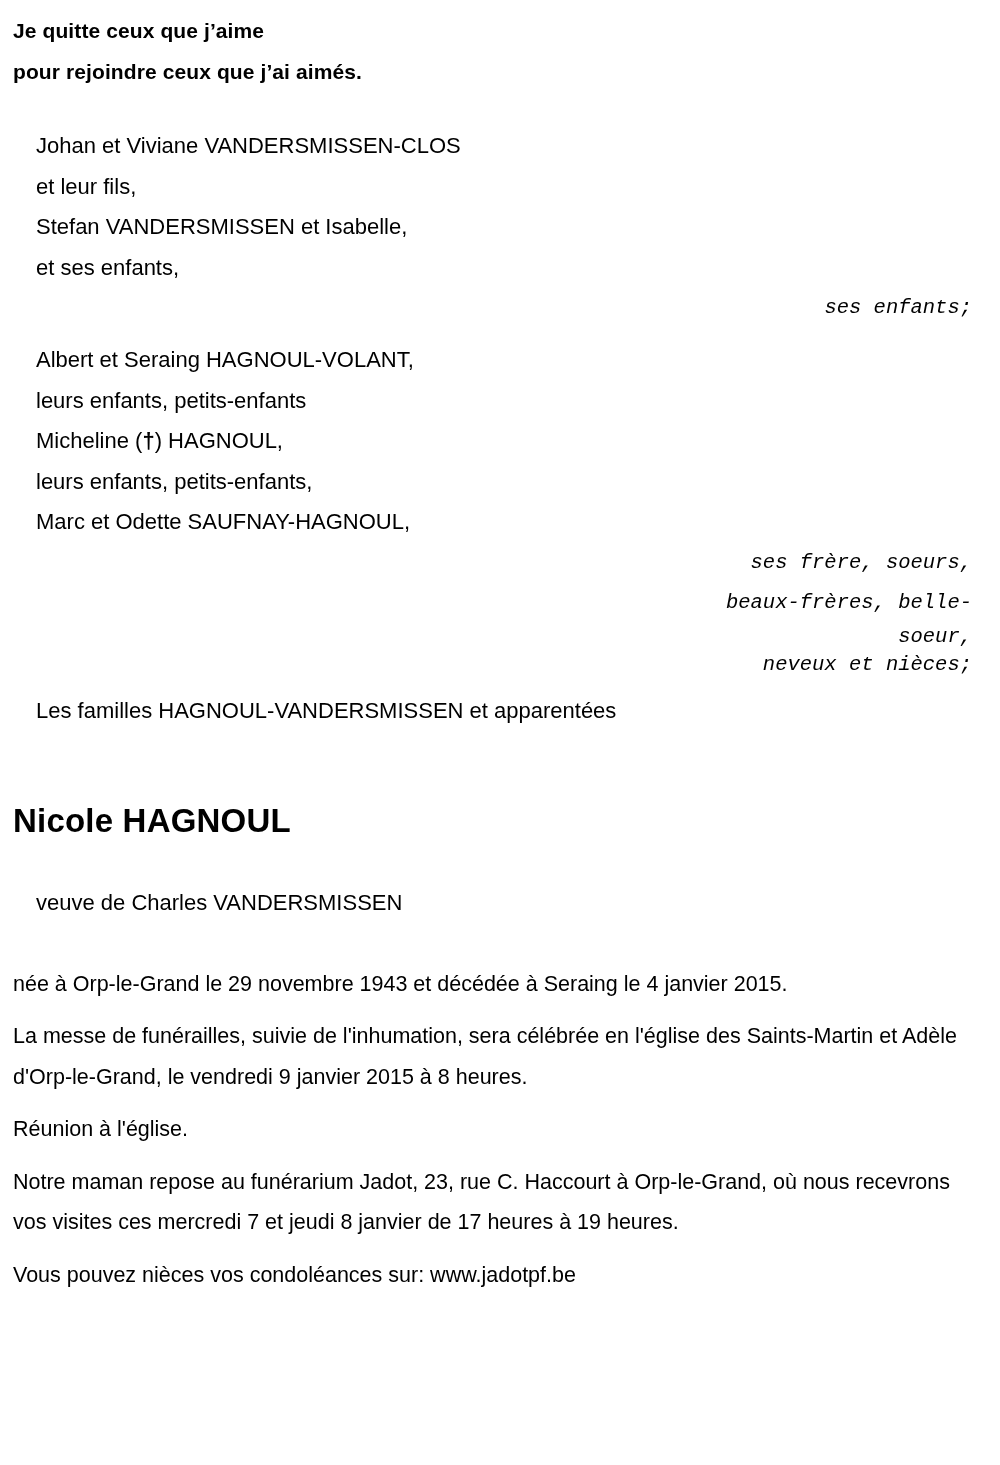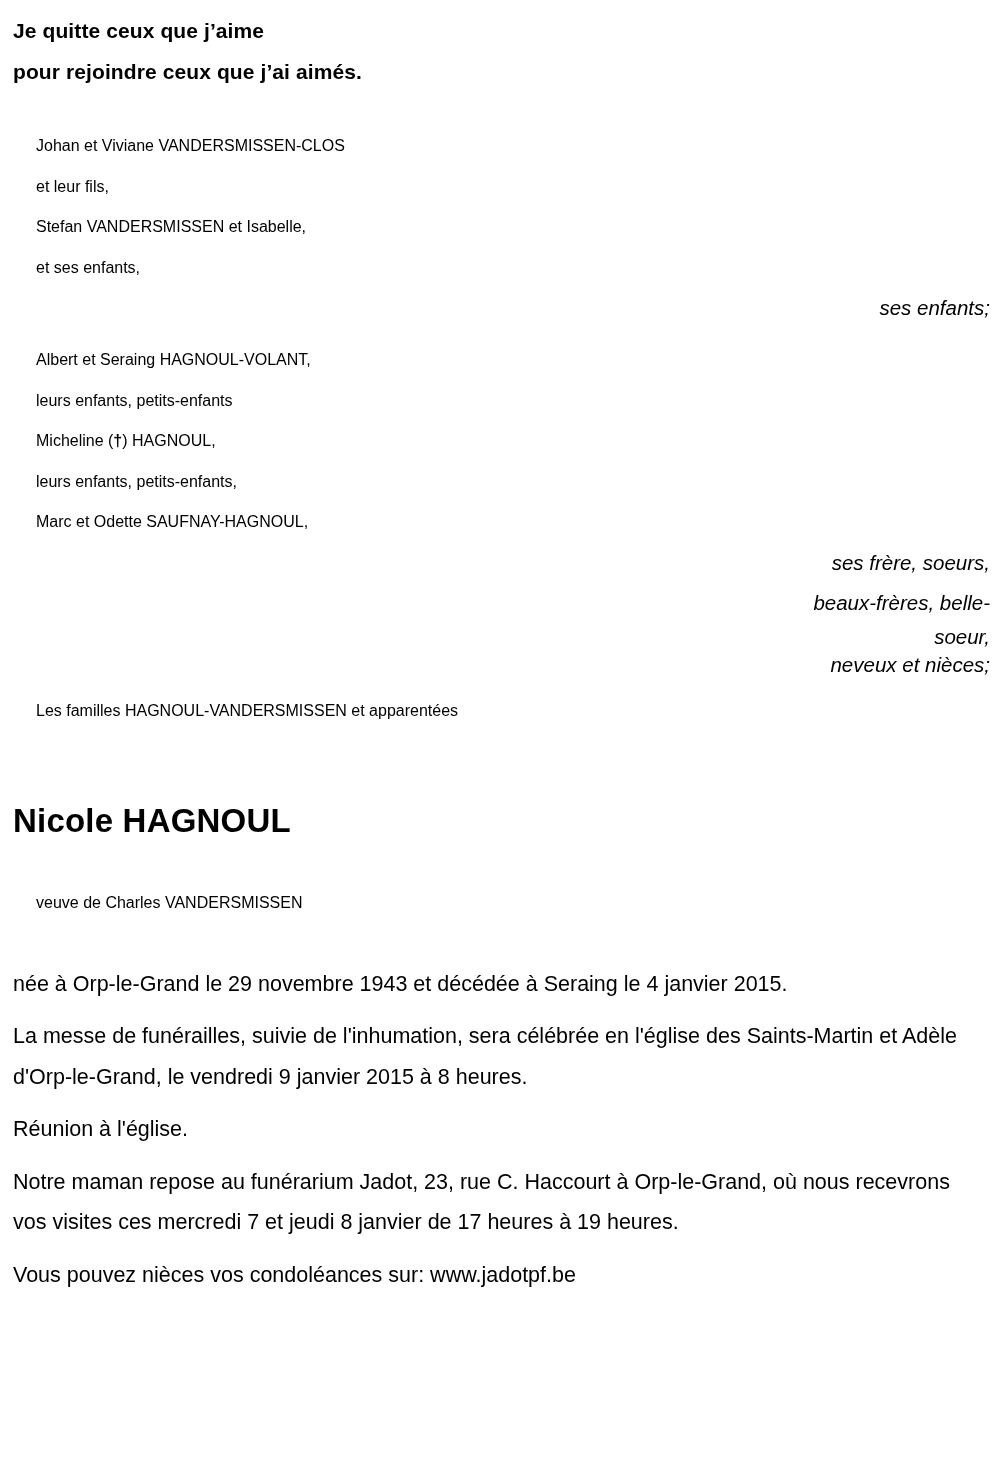--- a/index.html
+++ b/index.html
@@ -33,34 +33,35 @@
     font-weight: bold;
     font-size: 21px;
     line-height: 41px;
     padding-top: 10px;
     letter-spacing: 0.1px;
   }
   .epitaph .line { white-space: pre; }
 
   
   .body-line {
-    font-size: 16px;
+    font-size: 22px;
     line-height: 40.5px;
     white-space: pre;
     padding-left: 36px;
   }
 
   
   .relation {
     text-align: right;
     font-style: italic;
     font-size: 20.5px;
     line-height: 40px;
-    padding-right: 10px;
+    padding-right: 28px;
     white-space: pre;
+    font-family: Liberation Mono, monospace;
   }
   .relation.tight { line-height: 28px; }
 
   
   .sp-12 { height: 12px; }
   .sp-28 { height: 28px; }
   .sp-34 { height: 34px; }
   .sp-40 { height: 40px; }
 
   

